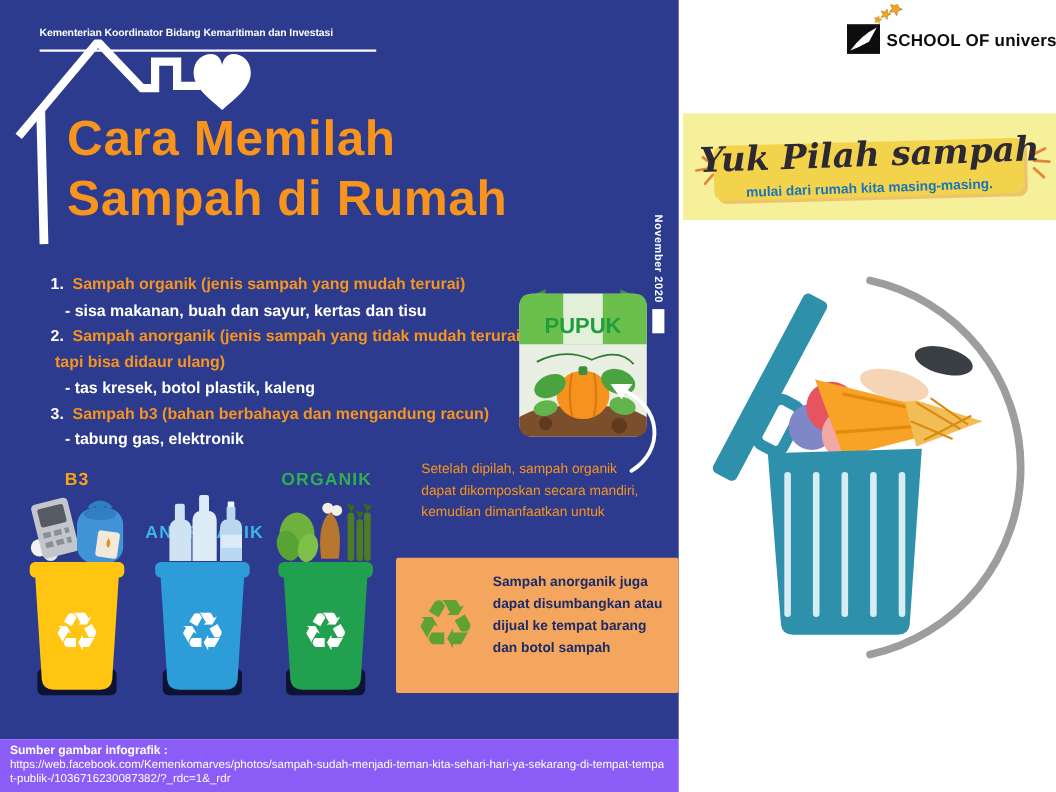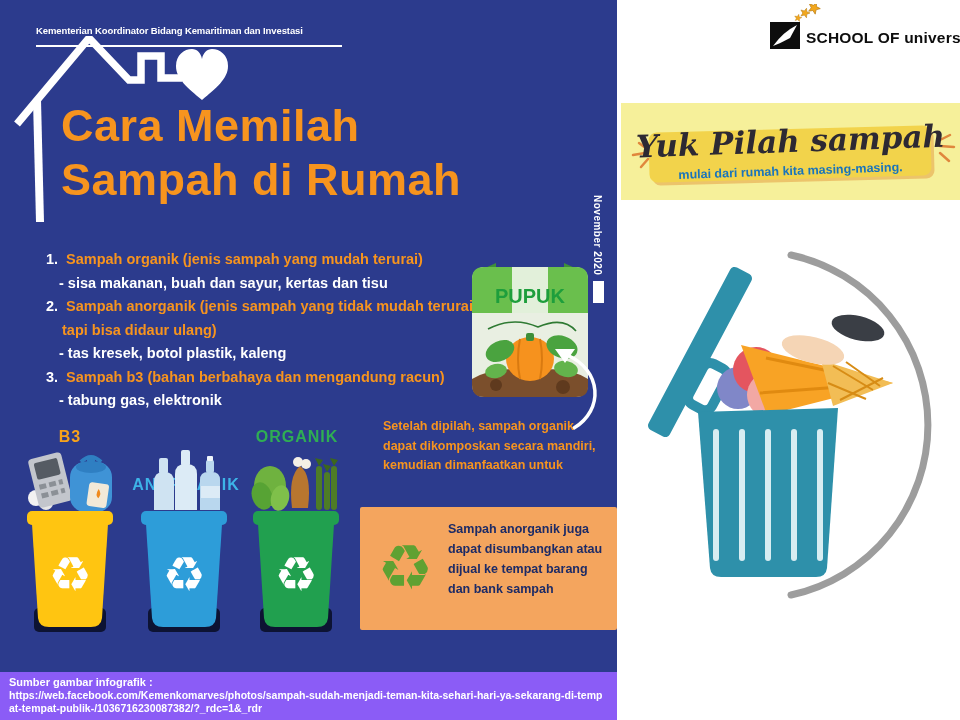--- a/index.html
+++ b/index.html
@@ -9,40 +9,40 @@
 
   
   .info-bg{left:0;top:0;width:617px;height:672px;background:#2c3b8d;}
   .hdr{left:36px;top:25px;color:#fff;font-size:9.5px;font-weight:bold;letter-spacing:-0.1px;white-space:nowrap;}
   .hdr-rule{left:36px;top:45px;width:306px;height:2px;background:#fff;}
   .title{left:61px;top:99px;color:#f7941e;font-weight:800;font-size:45px;line-height:54px;
          letter-spacing:0.5px;white-space:nowrap;}
   .list{left:46px;top:248px;width:480px;color:#fff;font-size:14.5px;font-weight:bold;line-height:23.5px;}
   .list .num{color:#ffffff;display:inline-block;width:20px;}
   .list .heading{color:#f7941e;white-space:nowrap;}
-  .list .h2{color:#f7941e;display:block;margin-left:16px;white-space:nowrap;}
+  .list .h2{color:#f7941e;display:block;margin-left:4px;white-space:nowrap;}
   .list .h2:empty{display:none;}
   .list .detail{color:#fff;display:block;margin-left:13px;white-space:nowrap;}
   .date-vert{left:592px;top:195px;color:#fff;font-size:10px;font-weight:bold;letter-spacing:0.5px;
              writing-mode:vertical-rl;white-space:nowrap;}
   .date-marker{left:593px;top:281px;width:11px;height:22px;background:#fff;}
   .bin-label{top:428px;font-size:16px;font-weight:800;letter-spacing:1px;text-align:center;white-space:nowrap;}
   .lbl-b3{left:44px;width:52px;color:#f7a21b;}
   .lbl-anorganik{left:130px;width:112px;color:#3db4e8;margin-top:48px;}
   .lbl-organik{left:250px;width:94px;color:#2fae53;}
-  .compost{left:383px;top:417px;color:#f7941e;font-size:12.5px;font-weight:bold;line-height:19.5px;}
+  .compost{left:383px;top:417px;color:#f7941e;font-size:12.5px;font-weight:normal;line-height:19.5px;}
   .compost div{white-space:nowrap;}
   .donate-box{left:360px;top:507px;width:257px;height:123px;background:#f4a55e;border-radius:2px;}
   .donate-icon{left:6px;top:22px;width:78px;height:78px;color:#5fa132;font-size:62px;line-height:78px;
                text-align:center;font-family:"DejaVu Sans",sans-serif;}
   .donate-text{left:88px;top:12px;color:#1d2b66;font-size:12.5px;font-weight:bold;line-height:20px;}
   .donate-text div{white-space:nowrap;}
   .src-bar{left:0;top:672px;width:617px;height:48px;background:#8b5cf6;color:#fff;}
   .src-label{left:9px;top:4px;font-size:11px;font-weight:bold;white-space:nowrap;}
-  .src-url{left:9px;top:17px;width:596px;font-size:10.5px;line-height:13px;word-break:break-all;font-weight:bold;}
+  .src-url{left:9px;top:17px;width:596px;font-size:10.5px;line-height:13px;word-break:break-all;}
 
   
   .logo-text{left:806px;top:29px;color:#0d0d0d;font-size:15.5px;font-weight:800;letter-spacing:0.2px;white-space:nowrap;}
   .banner{left:621px;top:103px;width:339px;height:97px;background:#f6f09a;}
   .banner-brush{position:absolute;left:28px;top:26px;width:282px;height:50px;background:#f2d34b;
                 border-radius:8px;transform:rotate(-1.5deg);box-shadow:3px 3px 0 rgba(227,160,70,.55);}
   .banner-title{position:absolute;left:0;right:0;top:20px;text-align:center;color:#2d2933;
                 font-family:"DejaVu Serif",serif;font-style:italic;font-weight:bold;font-size:31px;
                 transform:rotate(-2deg);white-space:nowrap;}
   .banner-sub{position:absolute;left:0;right:0;top:61px;text-align:center;color:#1a74bb;
@@ -189,21 +189,21 @@
     <div>dapat dikomposkan secara mandiri,</div>
     <div>kemudian dimanfaatkan untuk</div>
   </div>
 
   <div class="abs donate-box">
     <div class="abs donate-icon">♻</div>
     <div class="abs donate-text">
       <div>Sampah anorganik juga</div>
       <div>dapat disumbangkan atau</div>
       <div>dijual ke tempat barang</div>
-      <div>dan bank sampah</div>
+      <div>dan botol sampah</div>
     </div>
   </div>
 
   <div class="abs src-bar">
     <div class="abs src-label">Sumber gambar infografik :</div>
     <div class="abs src-url">https://web.facebook.com/Kemenkomarves/photos/sampah-sudah-menjadi-teman-kita-sehari-hari-ya-sekarang-di-tempat-tempat-publik-/1036716230087382/?_rdc=1&amp;_rdr</div>
   </div>
 
   <svg class="abs" style="left:766px;top:4px" width="58" height="48" viewBox="0 0 58 48">
     <rect x="4" y="18" width="30" height="27" fill="#0d0d0d"></rect>

